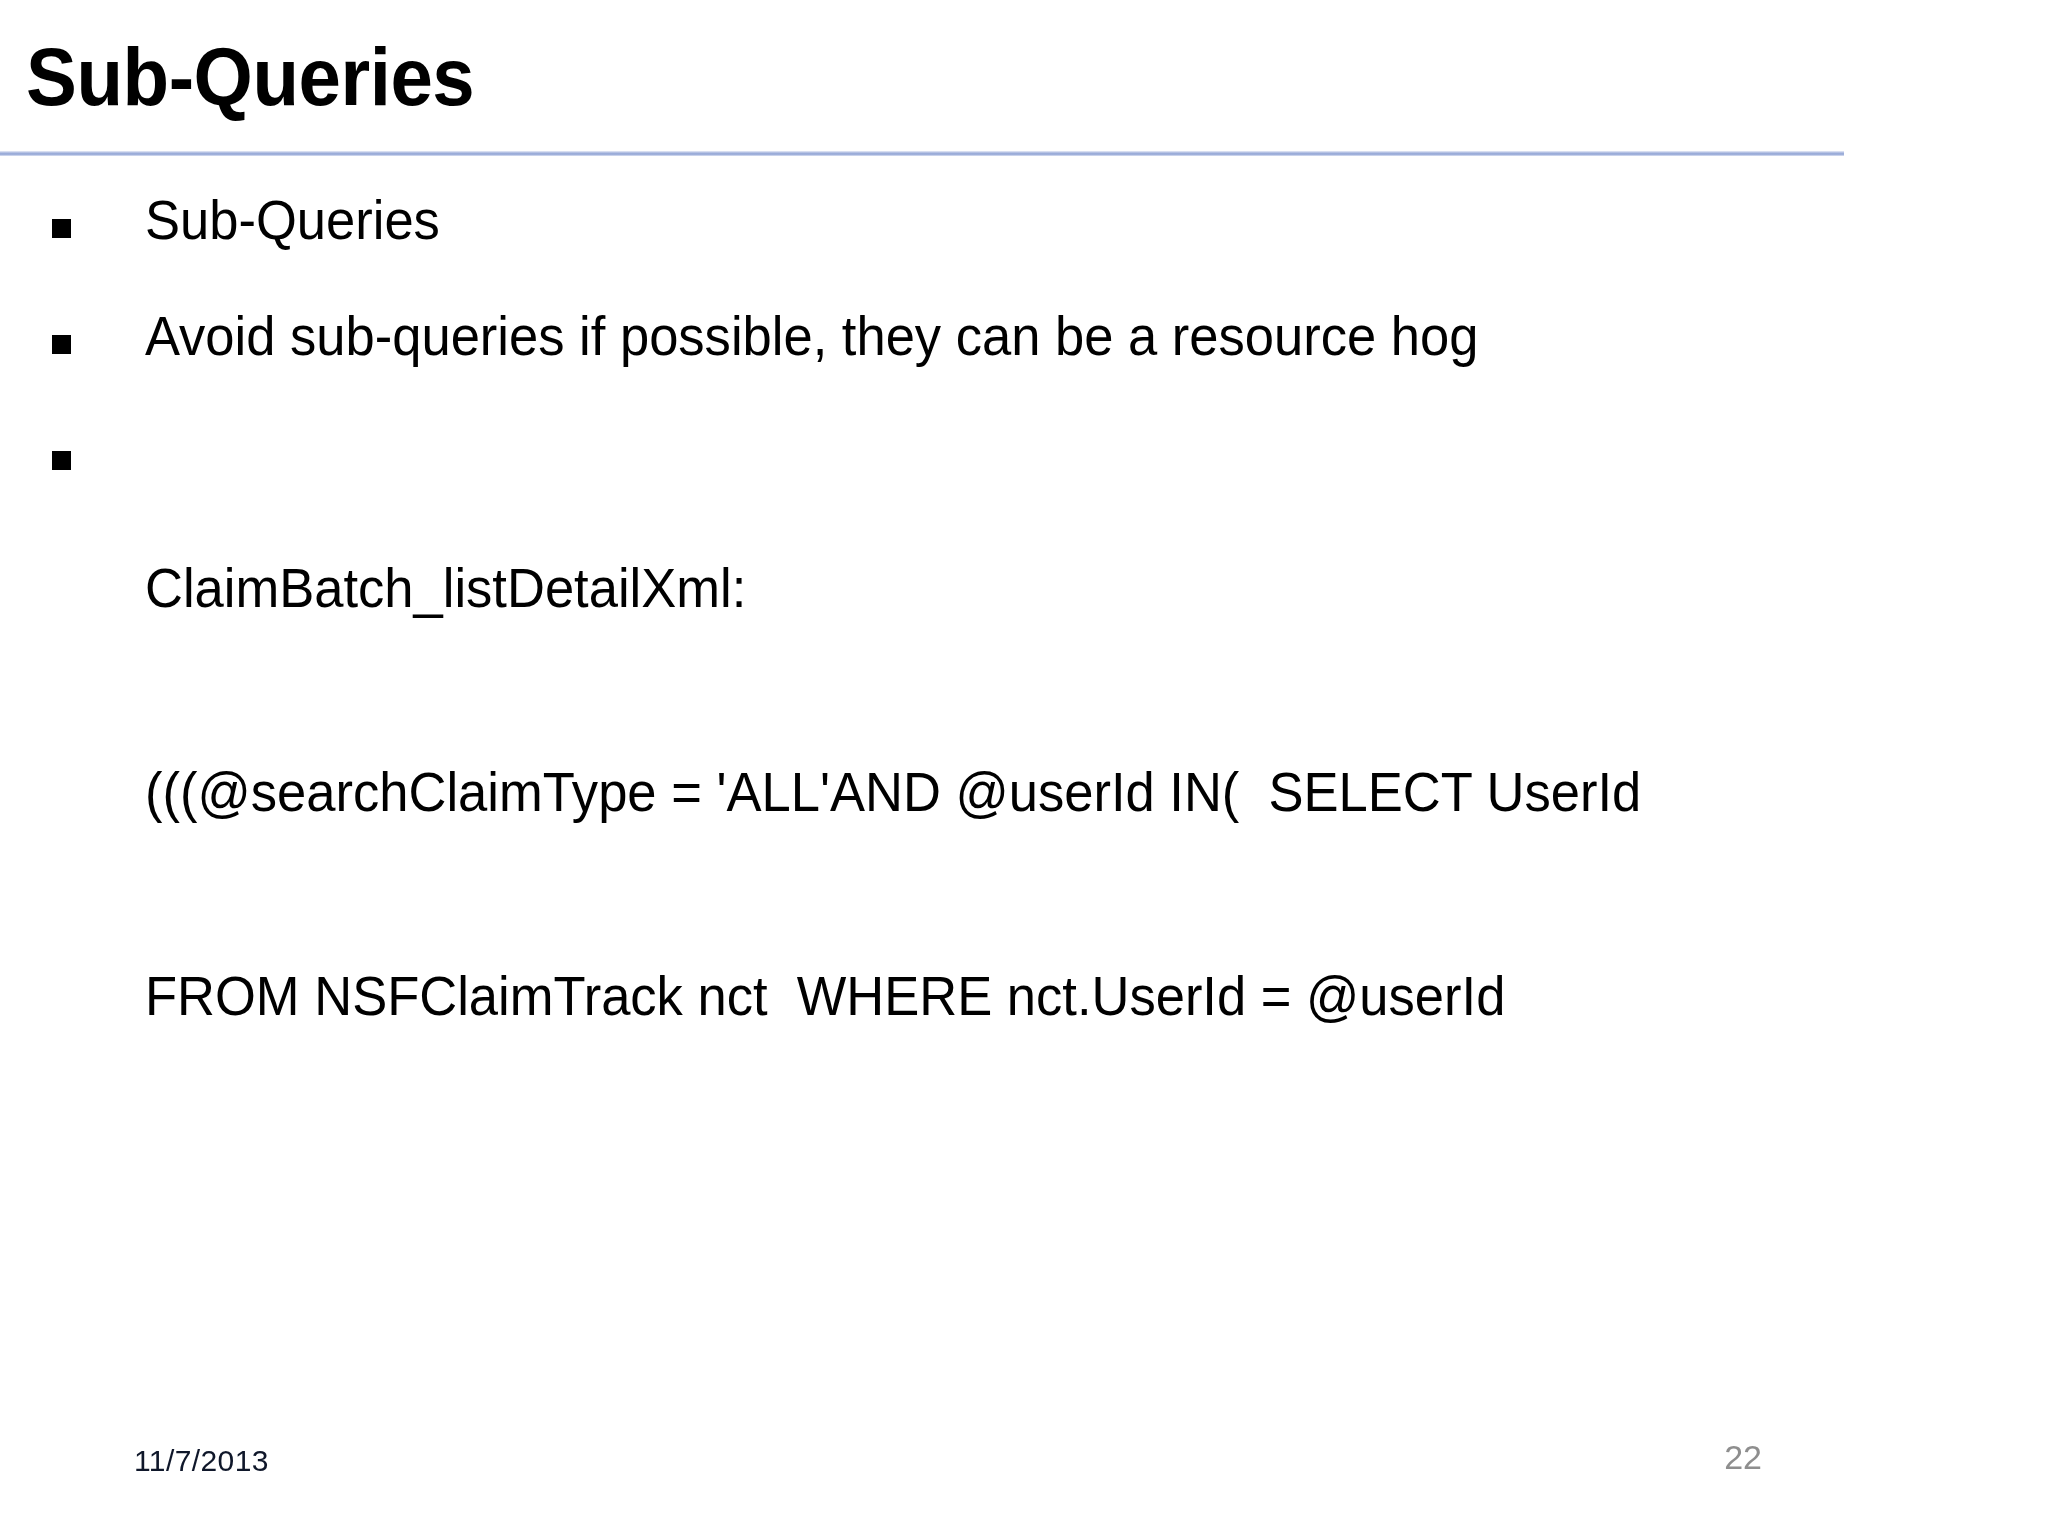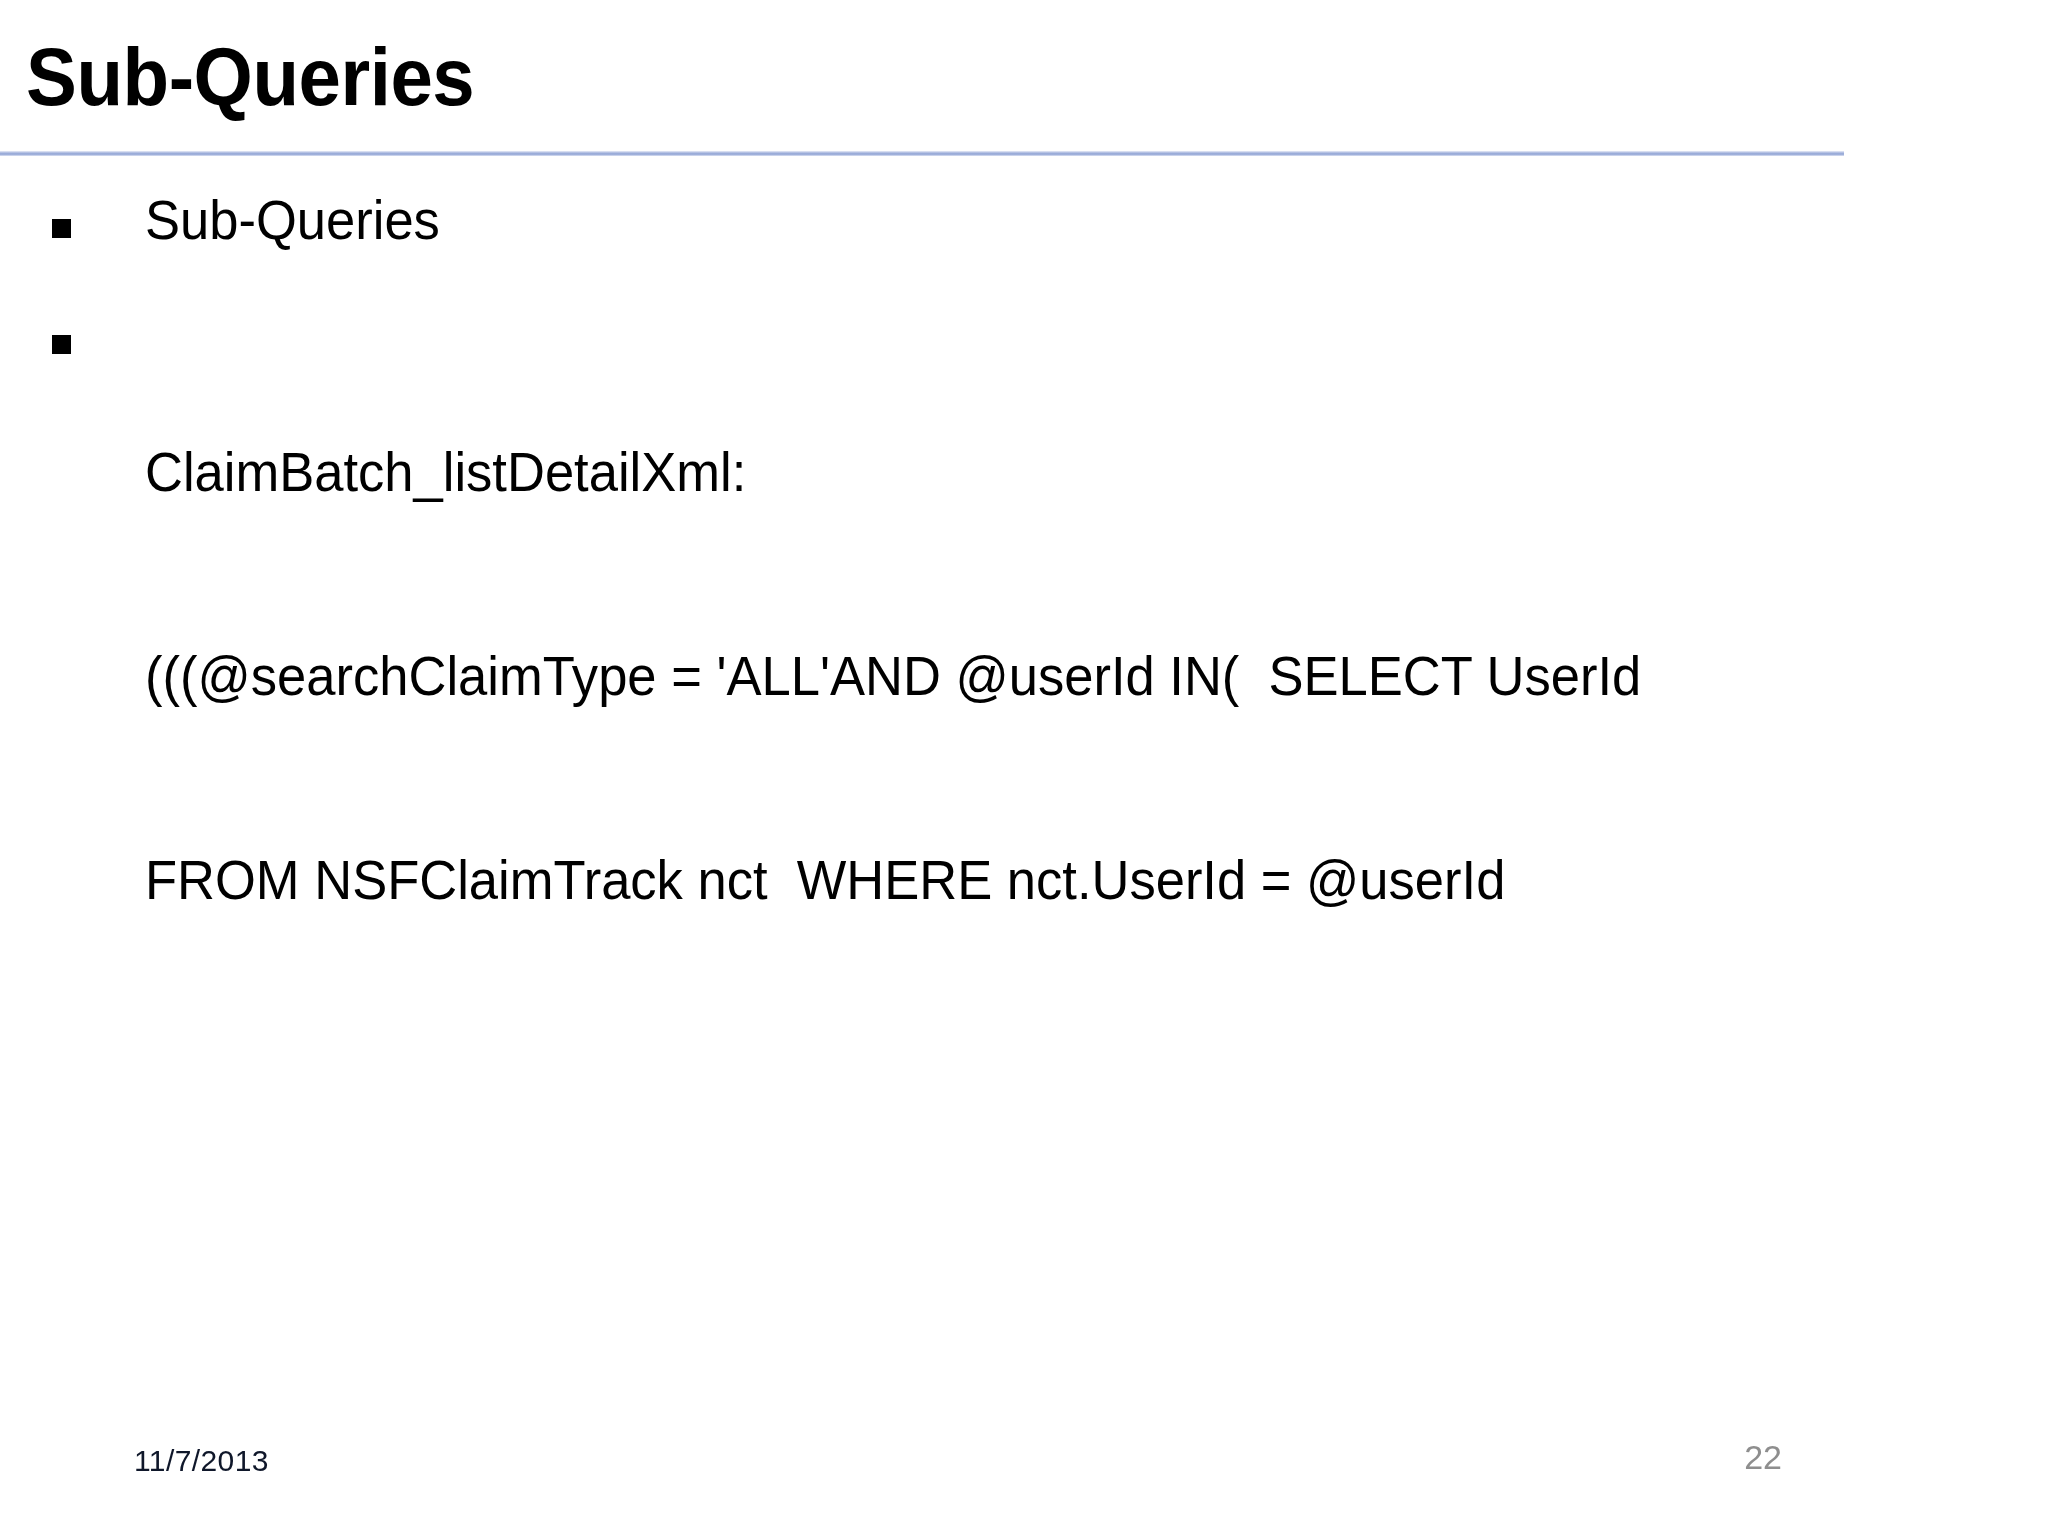--- a/index.html
+++ b/index.html
@@ -102,21 +102,21 @@
     left: 134px;
     top: 1444px;
     font-family: "Liberation Sans", sans-serif;
     font-size: 30px;
     color: #0f172a;
     letter-spacing: 0.4px;
   }
 
   .footer-pageno {
     position: absolute;
-    right: 62px;
+    right: 82px;
     top: 1438px;
     font-family: "Liberation Sans", sans-serif;
     font-size: 34px;
     color: #8e8e8e;
     text-align: right;
   }
 </style>
 </head>
 <body>
 
@@ -128,20 +128,24 @@
 
   <div class="title-divider"></div>
 
   <div class="body-area">
 
     <div class="bullet-row">
       <span class="bullet-marker"></span>
       <div class="bullet-text">Sub-Queries</div>
     </div>
 
+    <div class="bullet-row">
+      <span class="bullet-marker"></span>
+      <div class="bullet-text">Avoid sub-queries if possible, they can be a resource hog</div>
+    </div>
 
     <div class="bullet-row">
       <span class="bullet-marker"></span>
       <div class="bullet-text">
         <span class="code-line">ClaimBatch_listDetailXml:</span>
         <span class="code-line">(((@searchClaimType = 'ALL'AND @userId IN(  SELECT UserId</span>
         <span class="code-line">FROM NSFClaimTrack nct  WHERE nct.UserId = @userId</span>
       </div>
     </div>
 

